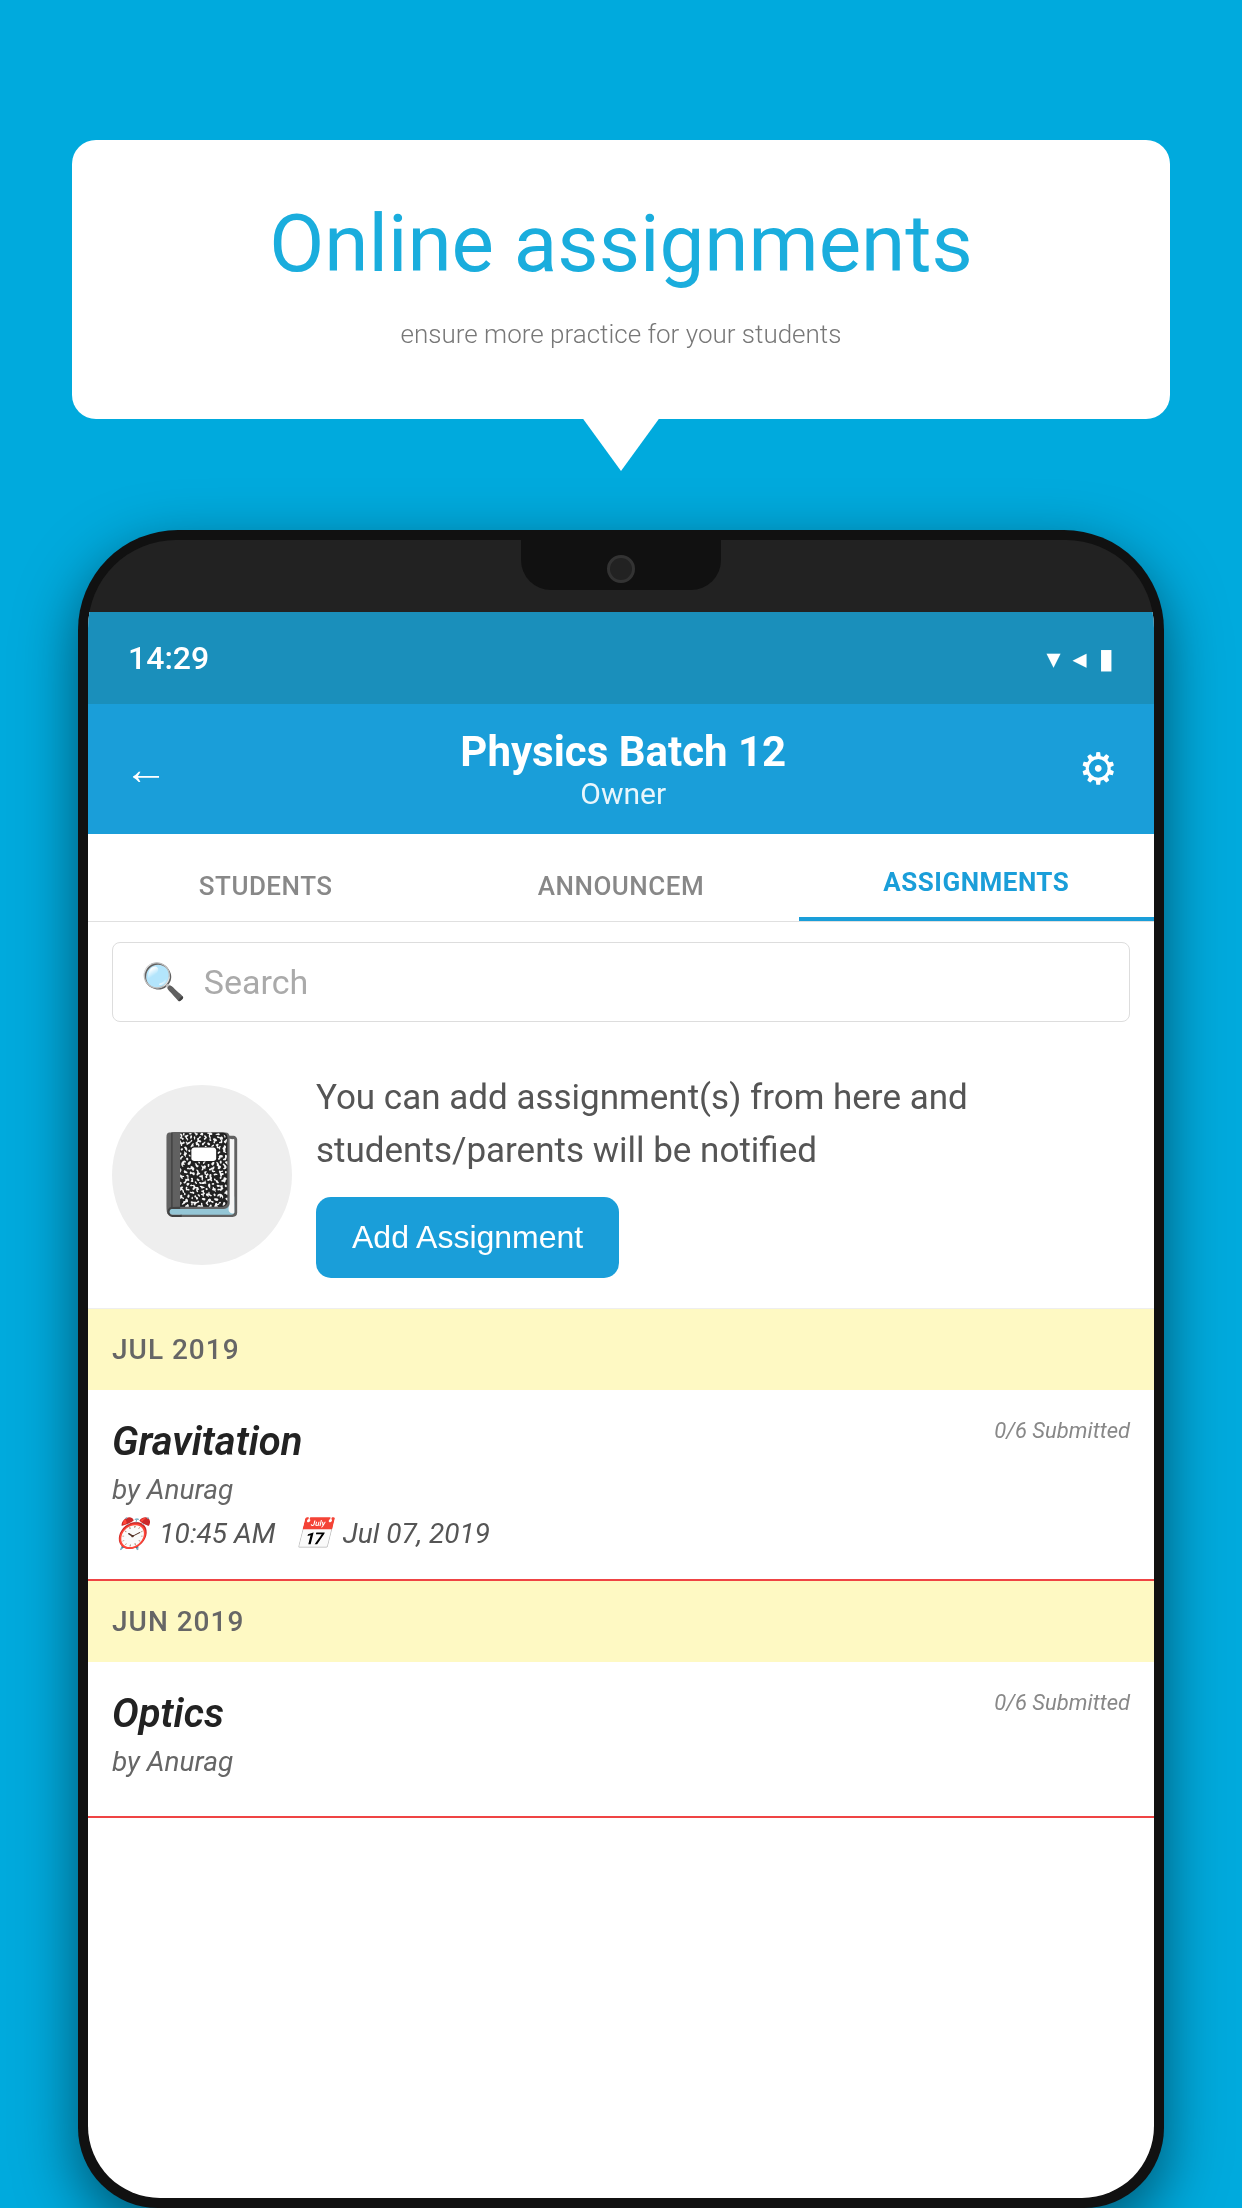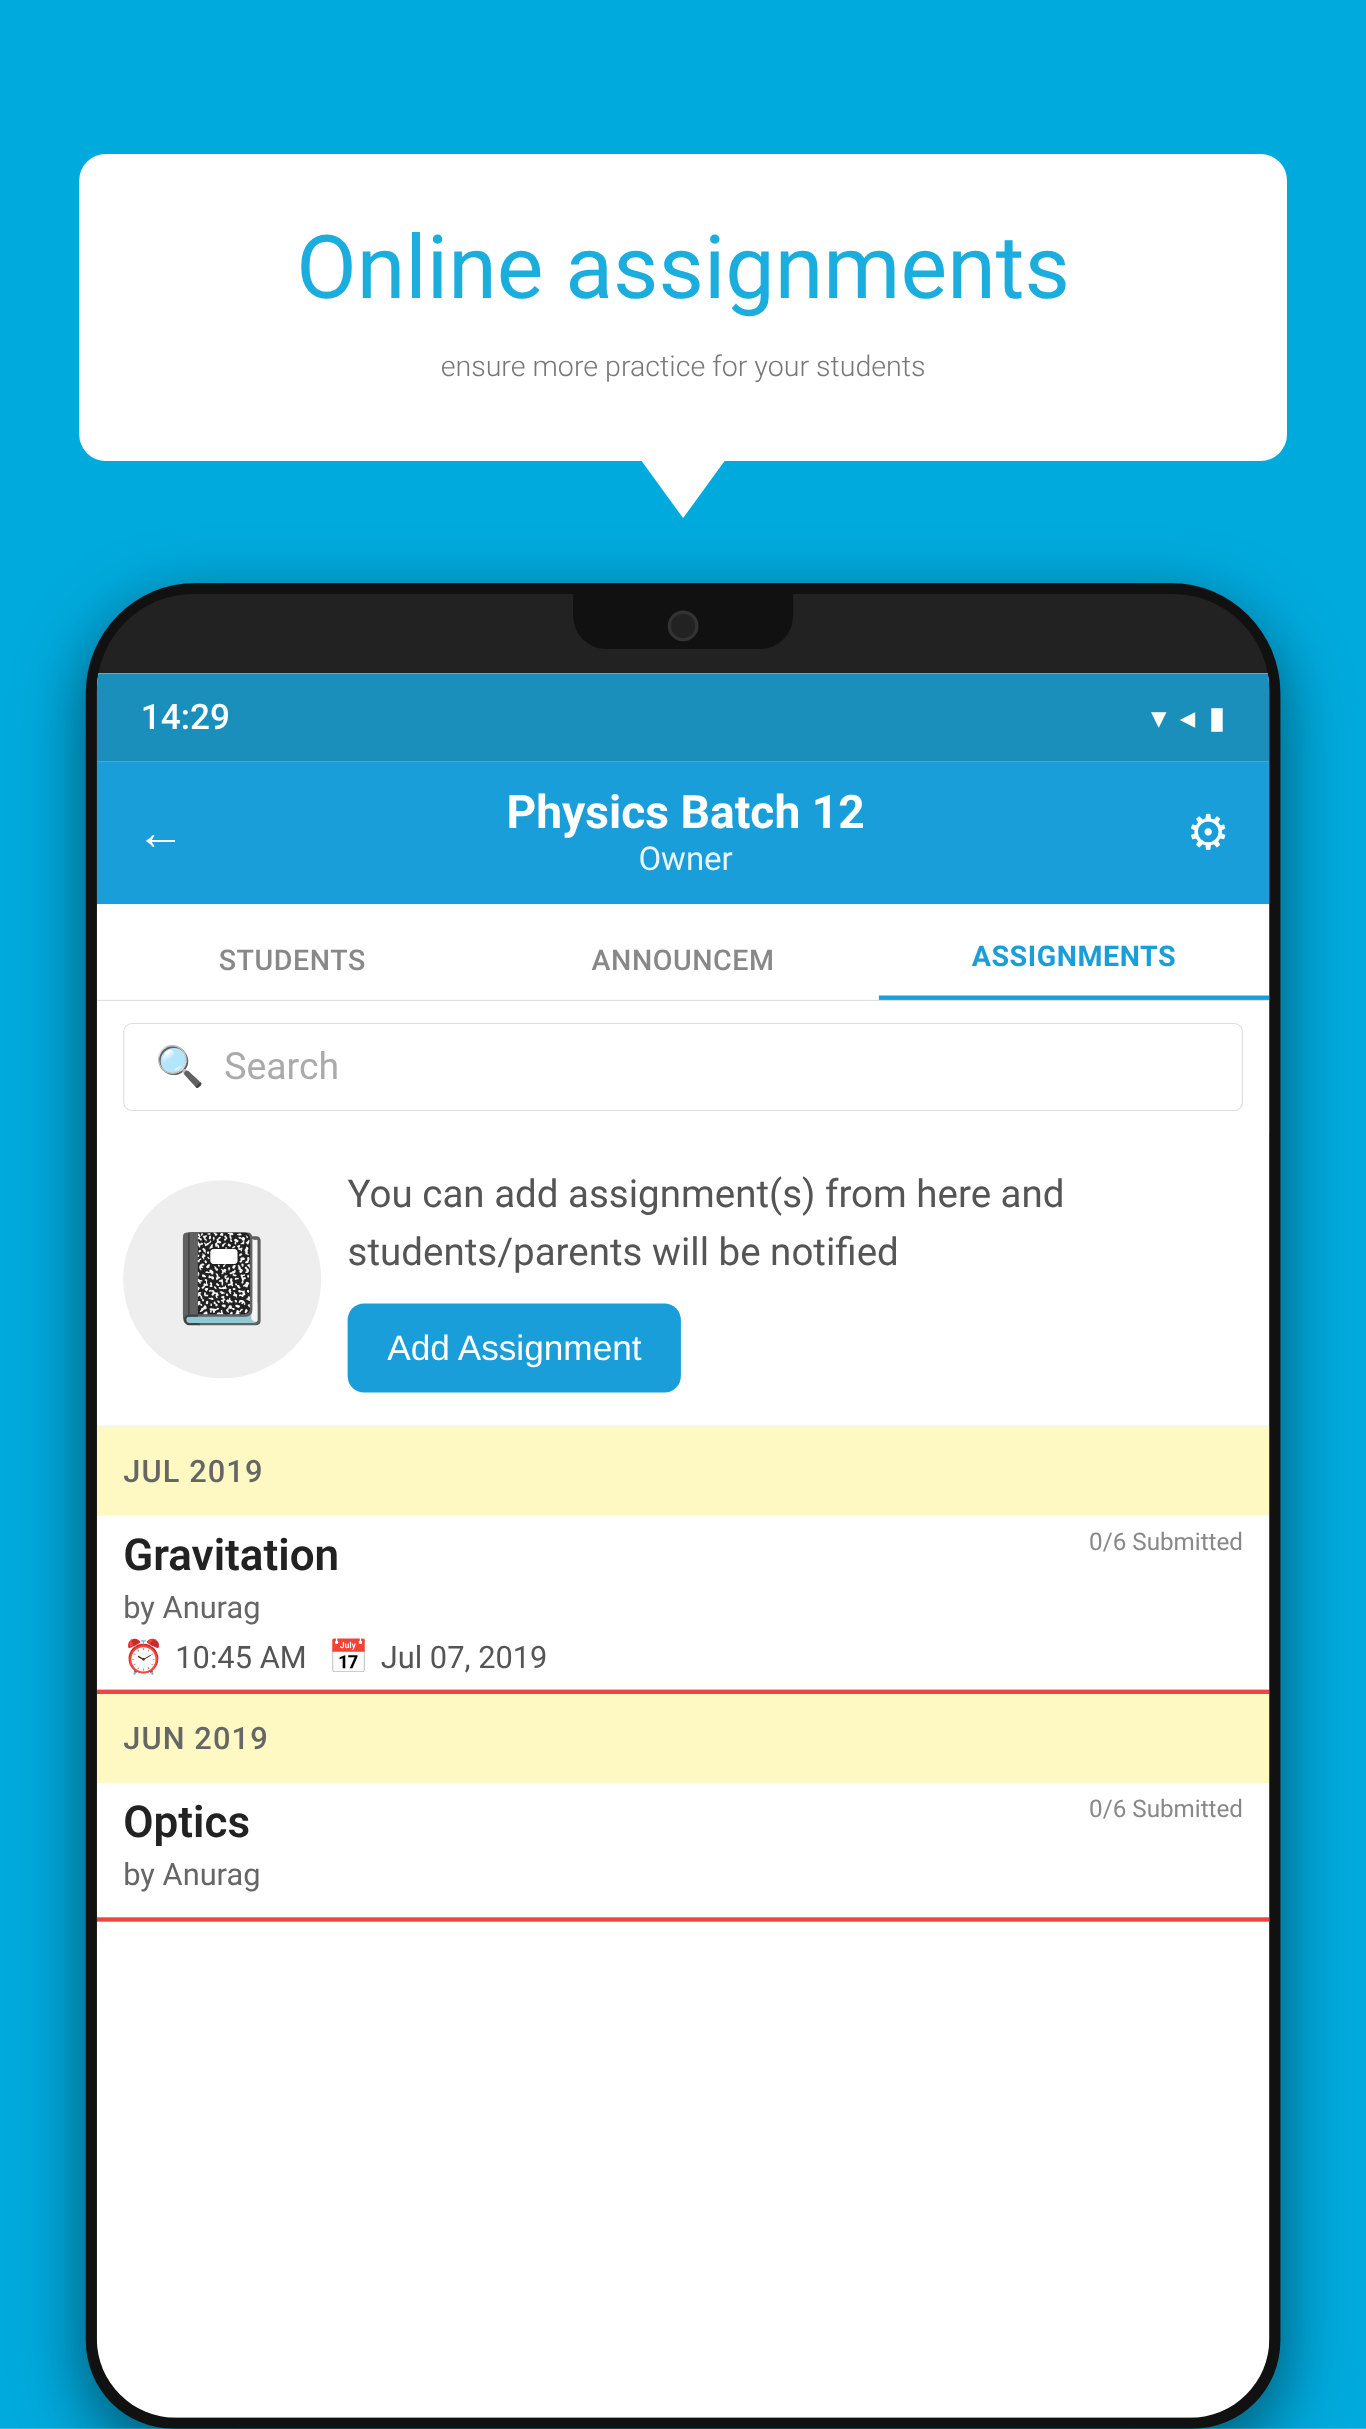--- a/index.html
+++ b/index.html
@@ -91,21 +91,21 @@
       width: 28px;
       height: 28px;
       background: #222;
       border-radius: 50%;
       border: 3px solid #333;
     }
 
     
     .status-bar {
       background: #1A8FBB;
-      height: 80px;
+      height: 92px;
       display: flex;
       align-items: center;
       justify-content: space-between;
       padding: 0 40px;
       position: relative;
       z-index: 50;
     }
 
     .status-time {
       color: white;
@@ -270,22 +270,23 @@
       padding: 24px 24px;
       font-size: 28px;
       color: #666;
       font-weight: 500;
       letter-spacing: 1px;
     }
 
     
     .assignment-item {
       background: white;
-      padding: 12px 24px;
-      border-bottom: 4px solid #ef4444;
+      padding: 28px 24px;
+      border-bottom: 2px solid #ef4444;
+      font-style: italic;
     }
 
     .assignment-top-row {
       display: flex;
       justify-content: space-between;
       align-items: flex-start;
       margin-bottom: 8px;
     }
 
     .assignment-name {

